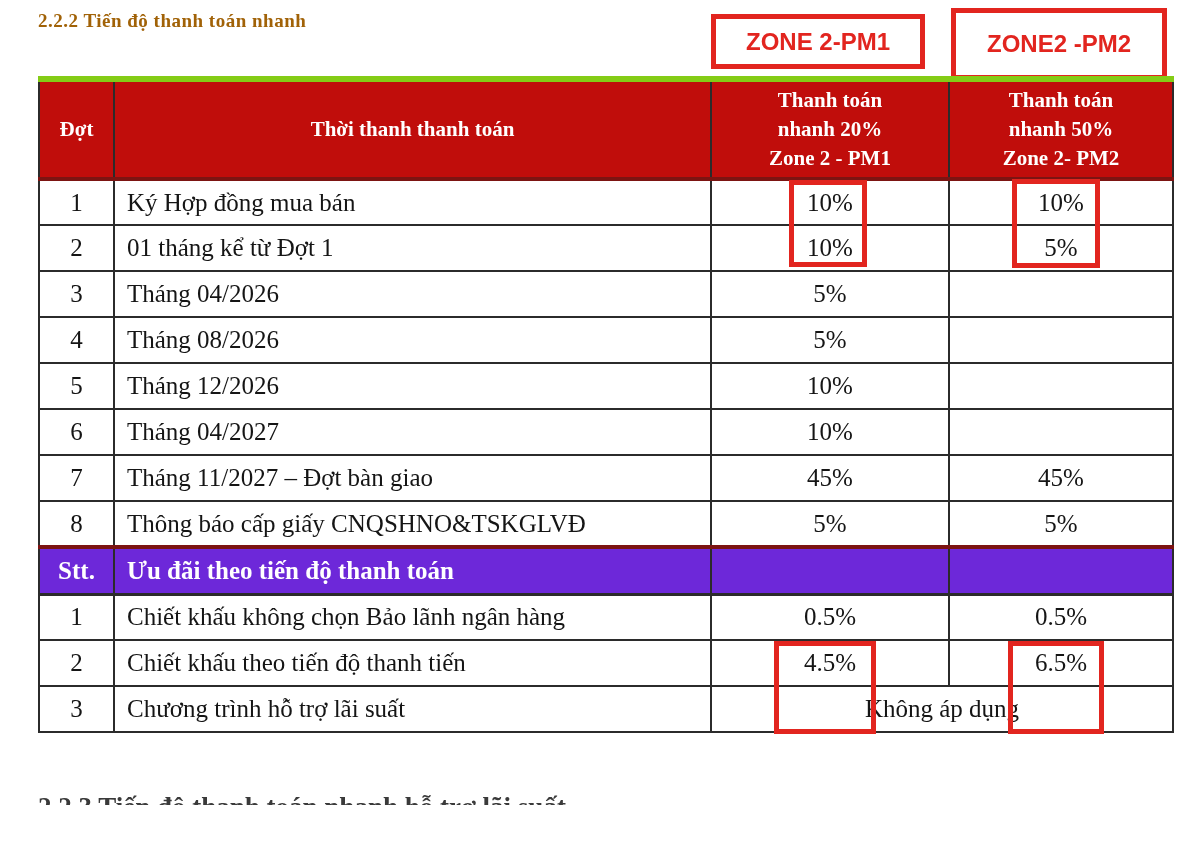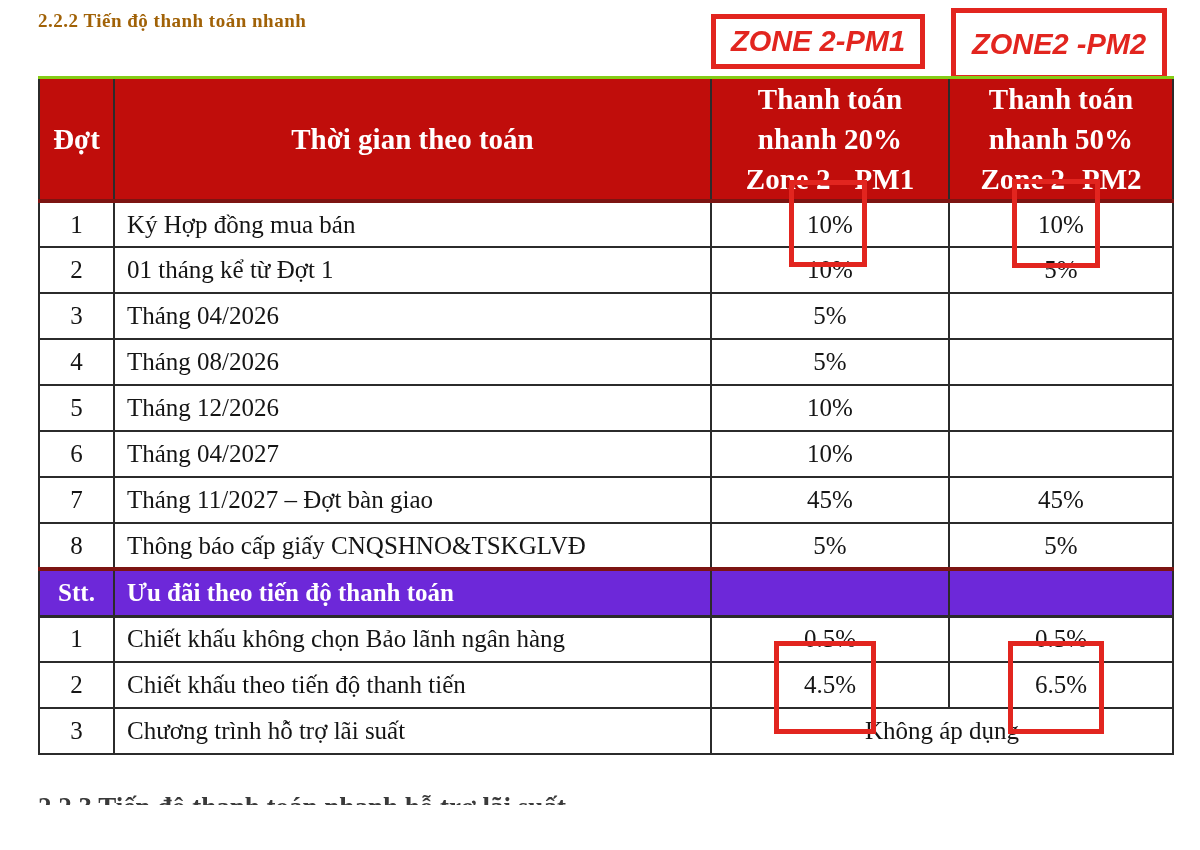--- a/index.html
+++ b/index.html
@@ -8,38 +8,38 @@
     font-family:"Liberation Serif", serif; overflow:hidden; color:#151515;
   }
   .title {
     position:absolute; left:38px; top:10px; margin:0;
     font-size:19px; font-weight:bold; color:#a16207; letter-spacing:0.5px;
   }
   .zone-box {
     position:absolute; border:5px solid #e2251f; background:#ffffff;
     display:flex; align-items:center; justify-content:center;
     font-family:"Liberation Sans", sans-serif; font-weight:bold;
-    color:#e2251f; font-size:29px; box-sizing:border-box; white-space:nowrap;font-style:italic;
+    color:#e2251f; font-size:24px; box-sizing:border-box; white-space:nowrap;
   }
   .zone1 { left:711px; top:14px; width:214px; height:55px; }
   .zone2 { left:951px; top:8px;  width:216px; height:72px; }
 
   table.pay {
     position:absolute; left:38px; top:76px; width:1134px;
     border-collapse:collapse; table-layout:fixed;
   }
   table.pay td, table.pay th {
     border:2px solid #2b2b2b; box-sizing:border-box;
     height:46px; padding:0 12px; font-size:25px; font-weight:normal;
     overflow:hidden; white-space:nowrap;
   }
   table.pay th {
-    background:#c00d0b; color:#ffffff; font-weight:bold; font-size:29px;
+    background:#c00d0b; color:#ffffff; font-weight:bold; font-size:21px;
     height:100px; line-height:1.38; padding:0 6px;
-    border-top:3px solid #84cc16; border-bottom:4px solid #7c1412;
+    border-top:6px solid #84cc16; border-bottom:4px solid #7c1412;
   }
   .hline { display:block; text-align:center; }
   .c { text-align:center; }
   .l { text-align:left; }
   .b { font-weight:bold; }
   tr.sec td {
     background:#6d28d9; color:#ffffff; font-weight:bold; height:47px;
     border-top:4px solid #7c1412; border-bottom:3px solid #2b2b2b;
   }
   .hl { position:absolute; border:5px solid #e2251f; box-sizing:border-box; background:transparent; }
@@ -69,21 +69,21 @@
   <table class="pay">
     <colgroup>
       <col style="width:75px">
         <col style="width:597px">
         <col style="width:238px">
         <col style="width:224px">
     </colgroup>
     <tbody>
       <tr>
         <th class="c">Đợt</th>
-        <th class="c">Thời gian theo toán</th>
+        <th class="c">Thời thanh thanh toán</th>
         <th>
           <span class="hline">Thanh toán</span>
           <span class="hline">nhanh 20%</span>
           <span class="hline">Zone 2 - PM1</span>
         </th>
         <th>
           <span class="hline">Thanh toán</span>
           <span class="hline">nhanh 50%</span>
           <span class="hline">Zone 2- PM2</span>
         </th>

